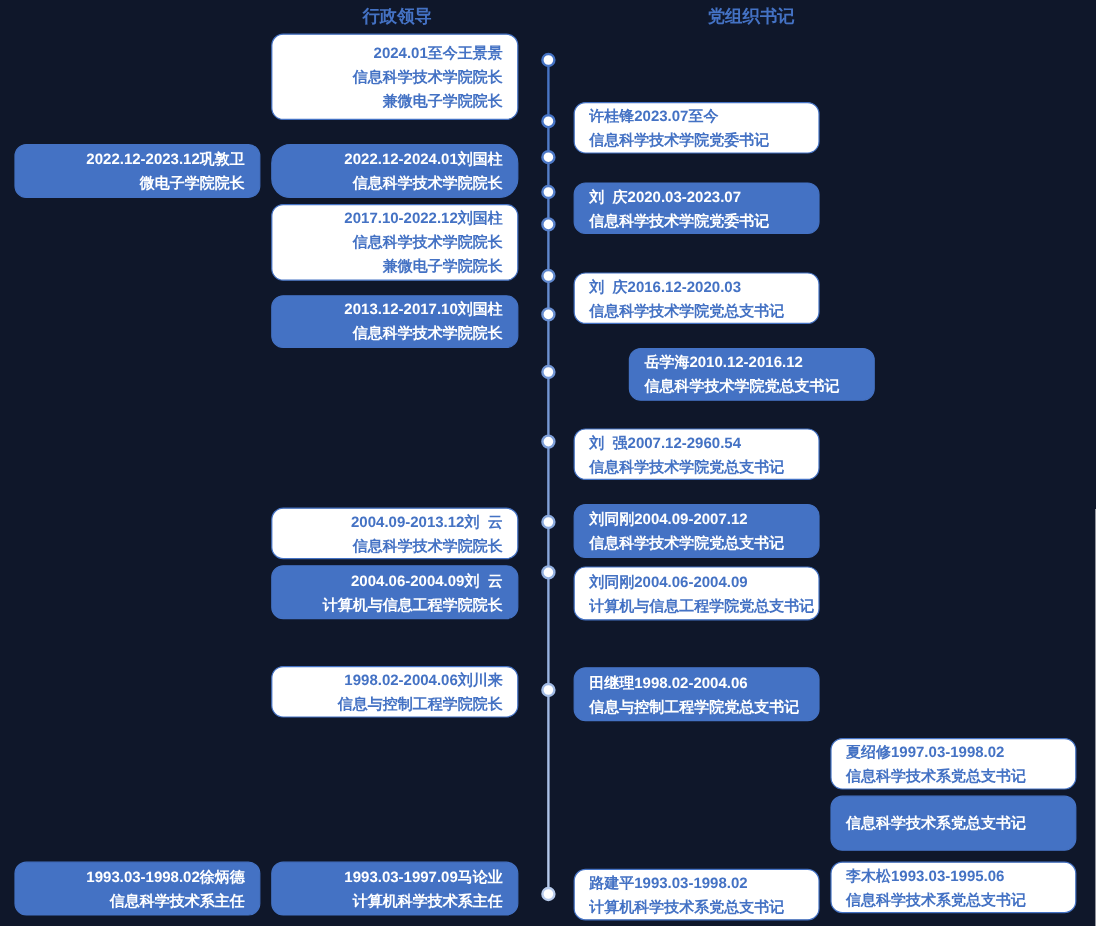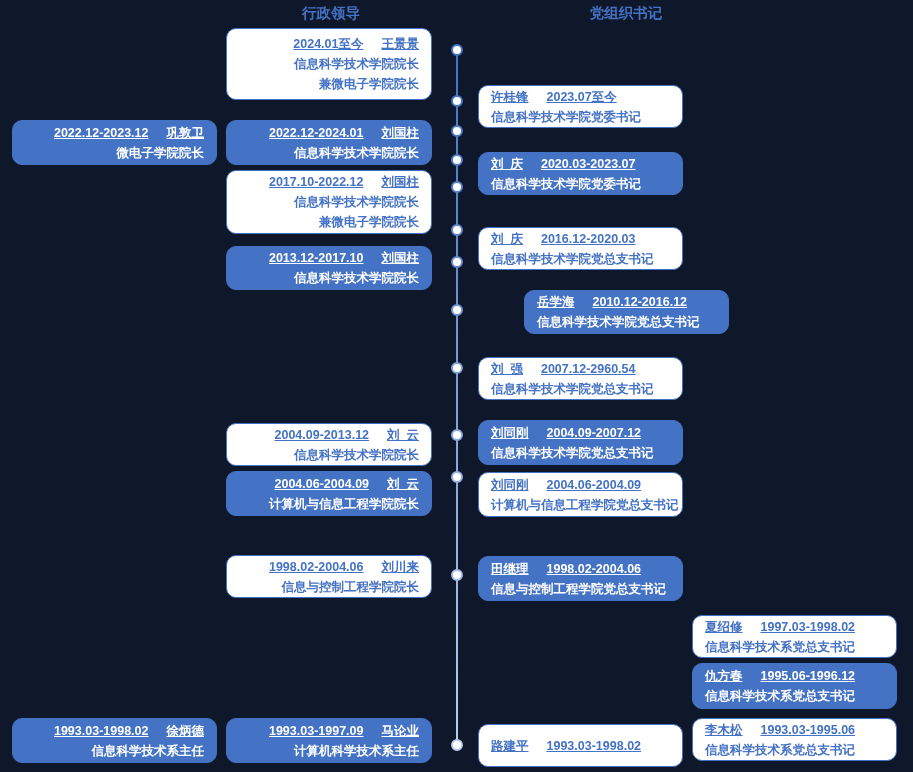--- a/index.html
+++ b/index.html
@@ -54,21 +54,21 @@
     line-height: 20px;
     padding: 3px 12px;
   }
   .card.filled {
     background: var(--accent);
     border-color: var(--accent);
     color: #ffffff;
   }
   .card.right { align-items: flex-end; text-align: right; }
   .card.left  { align-items: flex-start; text-align: right; }
-  .l1 { display: flex; gap: 18px; white-space: pre; text-decoration: underline; }
+  .l1 { display: flex; white-space: pre; }
   .tline { white-space: pre; }
 </style>
 </head>
 <body>
 
 <div class="canvas" id="canvas">
   <div class="col-header admin">行政领导</div>
   <div class="col-header party">党组织书记</div>
   <div class="tl-line" id="tl-line" style="left: 456px; top: 50px; height: 695px; background: linear-gradient(rgb(68, 114, 196), rgb(185, 204, 236));"></div>
 <div class="dot" style="left: 457px; top: 50px; border-color: rgb(68, 114, 196);"></div>
@@ -90,21 +90,21 @@
     </div>
     <div class="card filled right" style="left: 12px; top: 718px; width: 205px; height: 45px;">
       <div class="l1"><span>1993.03-1998.02</span><span>徐炳德</span></div>
       <div class="tline">信息科学技术系主任</div>
     </div>
     <div class="card outline right" style="left: 226px; top: 28px; width: 206px; height: 72px;">
       <div class="l1"><span>2024.01至今</span><span>王景景</span></div>
       <div class="tline">信息科学技术学院院长</div>
       <div class="tline">兼微电子学院院长</div>
     </div>
-    <div class="card filled right" style="left: 226px; top: 120px; width: 206px; height: 45px;">
+    <div class="card filled right" style="left: 226px; top: 120px; width: 206px; height: 45px; border-radius: 16px;">
       <div class="l1"><span>2022.12-2024.01</span><span>刘国柱</span></div>
       <div class="tline">信息科学技术学院院长</div>
     </div>
     <div class="card outline right" style="left: 226px; top: 170px; width: 206px; height: 64px;">
       <div class="l1"><span>2017.10-2022.12</span><span>刘国柱</span></div>
       <div class="tline">信息科学技术学院院长</div>
       <div class="tline">兼微电子学院院长</div>
     </div>
     <div class="card filled right" style="left: 226px; top: 246px; width: 206px; height: 44px;">
       <div class="l1"><span>2013.12-2017.10</span><span>刘国柱</span></div>
@@ -153,26 +153,26 @@
     <div class="card outline left" style="left: 478px; top: 472px; width: 205px; height: 45px;">
       <div class="l1"><span>刘同刚</span><span>2004.06-2004.09</span></div>
       <div class="tline">计算机与信息工程学院党总支书记</div>
     </div>
     <div class="card filled left" style="left: 478px; top: 556px; width: 205px; height: 45px;">
       <div class="l1"><span>田继理</span><span>1998.02-2004.06</span></div>
       <div class="tline">信息与控制工程学院党总支书记</div>
     </div>
     <div class="card outline left" style="left: 478px; top: 724px; width: 205px; height: 43px;">
       <div class="l1"><span>路建平</span><span>1993.03-1998.02</span></div>
+      <div class="tline">计算机科学技术系党总支书记</div>
     </div>
     <div class="card outline left" style="left: 692px; top: 615px; width: 205px; height: 43px;">
       <div class="l1"><span>夏绍修</span><span>1997.03-1998.02</span></div>
       <div class="tline">信息科学技术系党总支书记</div>
     </div>
     <div class="card filled left" style="left: 692px; top: 663px; width: 205px; height: 46px;">
-      <div class="l1"><span>仇方春</span><span>1995.06-1996.12</span></div>
       <div class="tline">信息科学技术系党总支书记</div>
     </div>
     <div class="card outline left" style="left: 692px; top: 718px; width: 205px; height: 43px;">
       <div class="l1"><span>李木松</span><span>1993.03-1995.06</span></div>
       <div class="tline">信息科学技术系党总支书记</div>
     </div>
   </div>
 
 </body></html>

